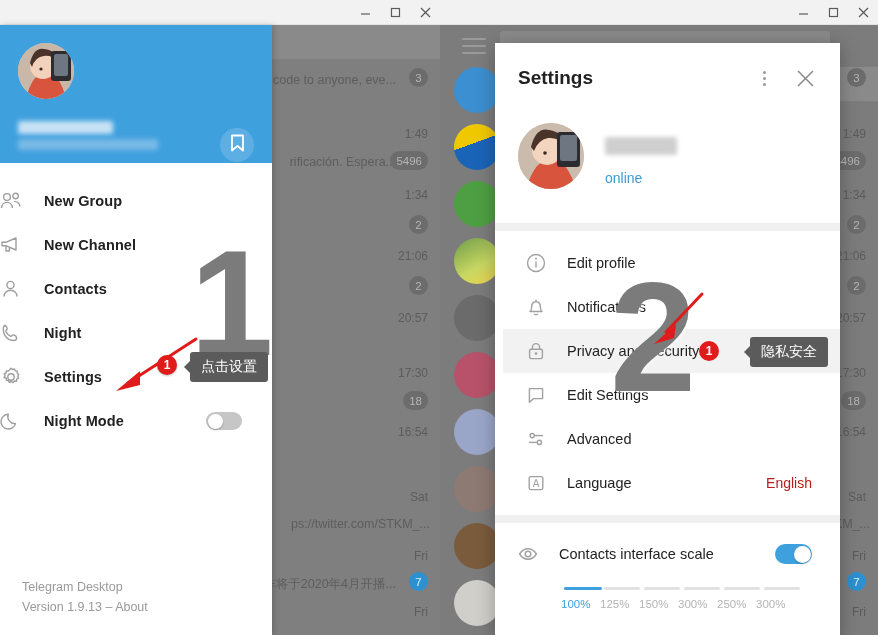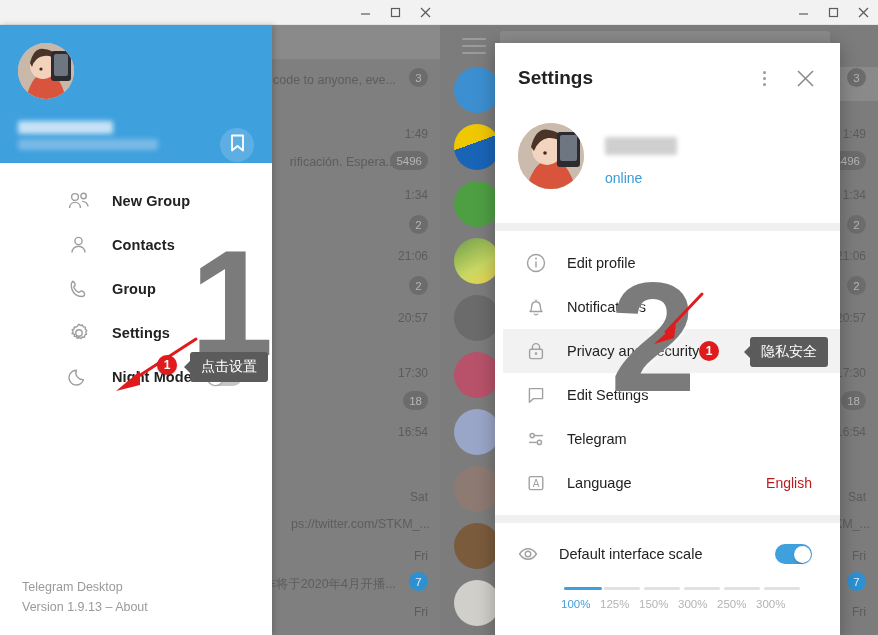--- a/index.html
+++ b/index.html
@@ -67,21 +67,21 @@
   }
   .mh-saved {
     position:absolute; right:18px; top:103px; width:34px; height:34px; border-radius:50%;
     background:rgba(255,255,255,0.16);
     display:flex; align-items:center; justify-content:center;
   }
 
   .menu-items { padding-top:16px; }
   .menu-item {
     position:relative; display:flex; align-items:center; height:44px;
-    padding-left:22px; cursor:pointer;margin-left:46px;
+    cursor:pointer;
   }
   .menu-item .mi-icon { width:30px; color:#9e9e9e; display:flex; align-items:center; }
   .menu-item .mi-label {
     margin-left:14px; font-size:14.5px; color:#222; font-weight:600;
     letter-spacing:.1px;
   }
   .toggle {
     position:absolute; right:30px; top:50%; transform:translateY(-50%);
     width:36px; height:18px; border-radius:9px; background:#c6c6c6;
   }
@@ -268,38 +268,47 @@
               <svg width="22" height="20" viewBox="0 0 22 20">
                 <circle cx="7" cy="6" r="3.4" fill="none" stroke="#9e9e9e" stroke-width="1.4"></circle>
                 <path d="M1.6 17c0-3.3 2.4-5.6 5.4-5.6s5.4 2.3 5.4 5.6" fill="none" stroke="#9e9e9e" stroke-width="1.4"></path>
                 <circle cx="15.6" cy="5" r="2.7" fill="none" stroke="#9e9e9e" stroke-width="1.4"></circle>
                 <path d="M14 10.4c3 0 6 1.9 6 5.2" fill="none" stroke="#9e9e9e" stroke-width="1.4"></path>
               </svg>
             </span>
             <span class="mi-label">New Group</span>
           </div>
 
+          <div class="menu-item">
+            <span class="mi-icon">
+              <svg width="22" height="20" viewBox="0 0 22 20">
+                <path d="M2 7.2h4.3L16 3v12l-9.7-4.2H2z" fill="none" stroke="#9e9e9e" stroke-width="1.4" stroke-linejoin="round"></path>
+                <path d="M6 11v5h3.4v-3.6" fill="none" stroke="#9e9e9e" stroke-width="1.4" stroke-linejoin="round"></path>
+              </svg>
+            </span>
+            <span class="mi-label">New Channel</span>
+          </div>
 
           <div class="menu-item">
             <span class="mi-icon">
               <svg width="22" height="20" viewBox="0 0 22 20">
                 <circle cx="10.5" cy="6" r="3.6" fill="none" stroke="#9e9e9e" stroke-width="1.4"></circle>
                 <path d="M4 17.5c0-3.6 2.9-6.2 6.5-6.2s6.5 2.6 6.5 6.2" fill="none" stroke="#9e9e9e" stroke-width="1.4"></path>
               </svg>
             </span>
             <span class="mi-label">Contacts</span>
           </div>
 
           <div class="menu-item">
             <span class="mi-icon">
               <svg width="22" height="20" viewBox="0 0 22 20">
                 <path d="M4.2 2.5c1.5 0 2.4 1.3 2.9 2.6.3.9-.1 1.5-.8 2-.6.5-.7.9-.3 1.7.9 1.9 2.4 3.4 4.3 4.3.8.4 1.2.3 1.7-.3.5-.7 1.1-1.1 2-.8 1.3.5 2.6 1.4 2.6 2.9 0 1.5-1.3 2.6-3 2.6C7.6 17.5 3.3 13 3.3 5.6c0-1.7 1-3.1 2.4-3.1z" fill="none" stroke="#9e9e9e" stroke-width="1.4" stroke-linejoin="round"></path>
               </svg>
             </span>
-            <span class="mi-label">Group</span>
+            <span class="mi-label">Night</span>
           </div>
 
           <div class="menu-item">
             <span class="mi-icon">
               <svg width="22" height="22" viewBox="0 0 22 22">
                 <circle cx="11" cy="11" r="3.2" fill="none" stroke="#9e9e9e" stroke-width="1.4"></circle>
                 <path d="M11 2.2l1.5 1.4 2-.6 .8 1.9 2.1.2-.2 2.1 1.6 1.3-1.1 1.8 .9 1.9-1.9.9-.2 2.1-2.1-.2-1.4 1.6-1.8-1.1-1.9.9-.9-1.9-2.1-.2.2-2.1L4 11.6l1.1-1.8L4.2 7.9l1.9-.9.2-2.1 2.1.2L9.8 3.5z" fill="none" stroke="#9e9e9e" stroke-width="1.4" stroke-linejoin="round"></path>
               </svg>
             </span>
             <span class="mi-label">Settings</span>
@@ -486,21 +495,21 @@
 
           <div class="sm-row">
             <span class="sr-icon">
               <svg width="22" height="22" viewBox="0 0 22 22">
                 <circle cx="7.2" cy="7.6" r="2.1" fill="none" stroke="#a1a1a1" stroke-width="1.4"></circle>
                 <line x1="9.8" y1="7.6" x2="18" y2="7.6" stroke="#a1a1a1" stroke-width="1.4"></line>
                 <circle cx="14.4" cy="14.4" r="2.1" fill="none" stroke="#a1a1a1" stroke-width="1.4"></circle>
                 <line x1="4" y1="14.4" x2="11.8" y2="14.4" stroke="#a1a1a1" stroke-width="1.4"></line>
               </svg>
             </span>
-            <span class="sr-label">Telegram</span>
+            <span class="sr-label">Advanced</span>
           </div>
 
           <div class="sm-row">
             <span class="sr-icon">
               <svg width="22" height="22" viewBox="0 0 22 22">
                 <rect x="4.2" y="4.6" width="13.6" height="13" rx="1.6" fill="none" stroke="#a1a1a1" stroke-width="1.4"></rect>
                 <text x="11" y="15" font-size="10" font-family="Liberation Sans, sans-serif" fill="#a1a1a1" text-anchor="middle">A</text>
               </svg>
             </span>
             <span class="sr-label">Language</span>
@@ -511,21 +520,21 @@
         <div class="sm-sep" style="margin-top:10px;"></div>
 
         <div class="sm-scale">
           <div class="sm-scale-row">
             <span class="sr-icon">
               <svg width="22" height="22" viewBox="0 0 22 22">
                 <path d="M2.6 11s3.4-5.2 8.4-5.2S19.4 11 19.4 11s-3.4 5.2-8.4 5.2S2.6 11 2.6 11z" fill="none" stroke="#a1a1a1" stroke-width="1.4"></path>
                 <circle cx="11" cy="11" r="2.8" fill="none" stroke="#a1a1a1" stroke-width="1.4"></circle>
               </svg>
             </span>
-            <span class="sr-label">Default interface scale</span>
+            <span class="sr-label">Contacts interface scale</span>
             <span class="sm-toggle-on">
                 <span class="knob"></span>
               </span>
           </div>
 
           <div class="slider-track">
             <div class="slider-seg" style="left:0;   width:36px;"></div>
             <div class="slider-seg" style="left:40px;width:36px;"></div>
             <div class="slider-seg" style="left:80px;width:36px;"></div>
             <div class="slider-seg" style="left:120px;width:36px;"></div>

